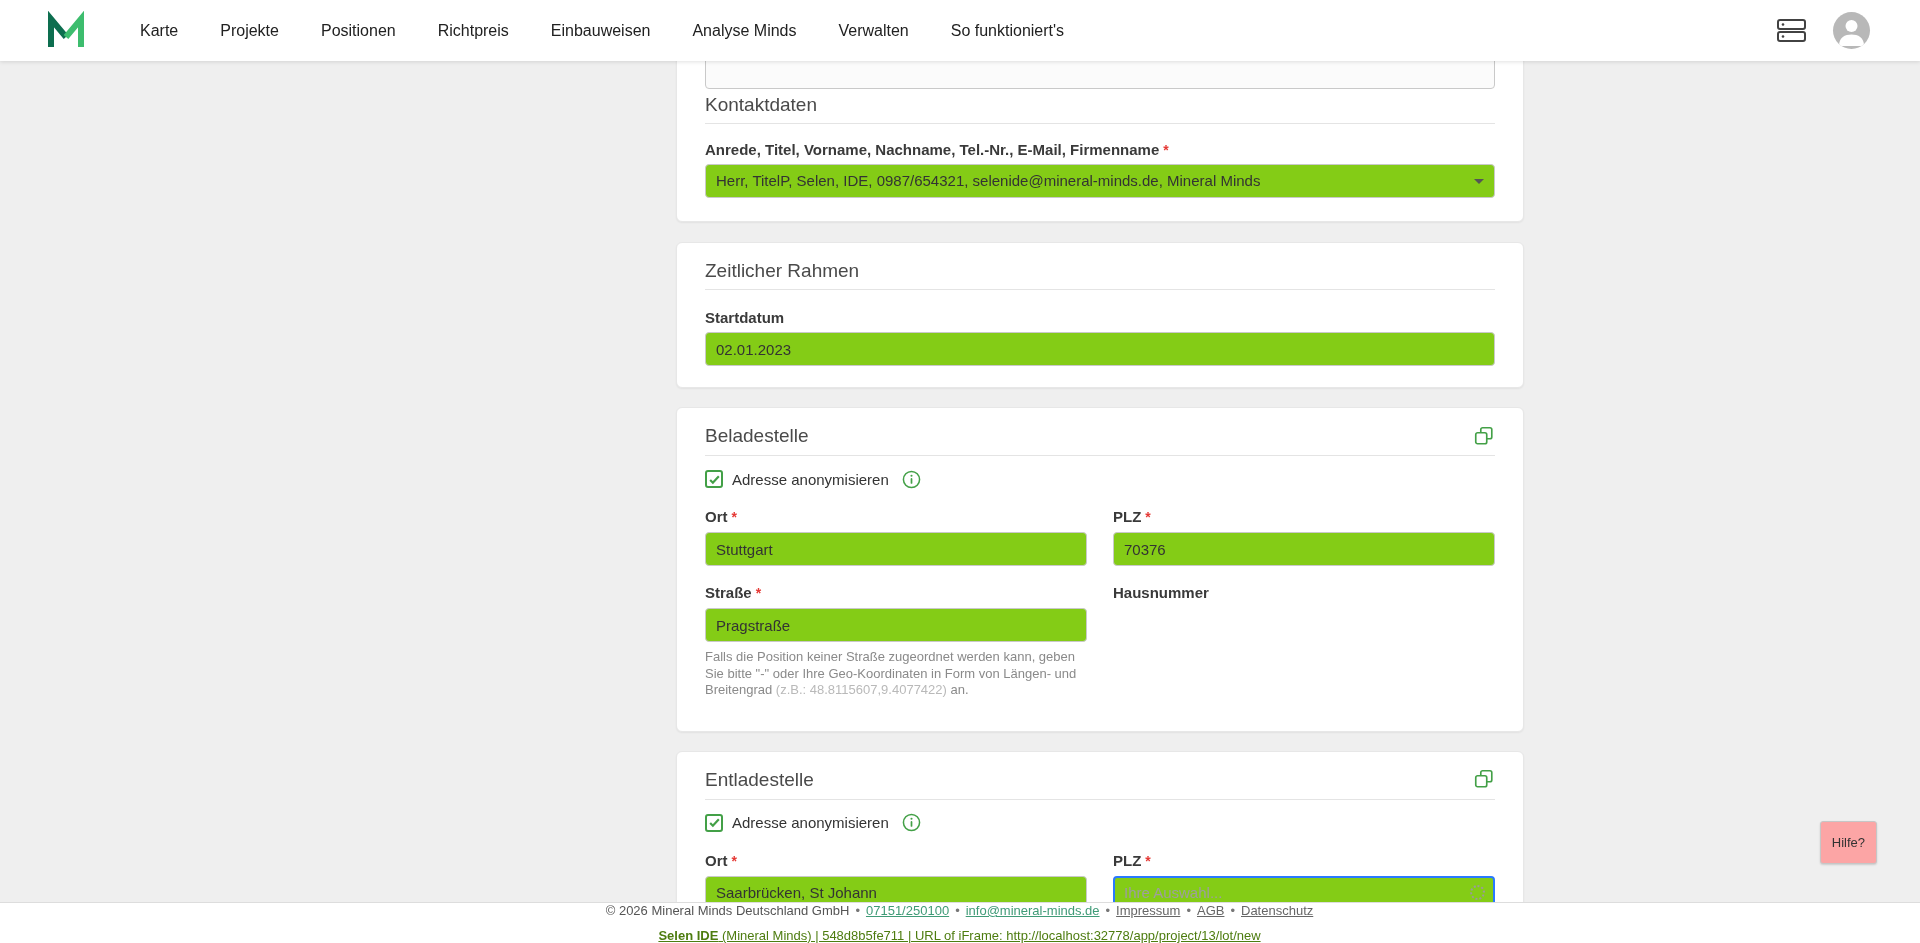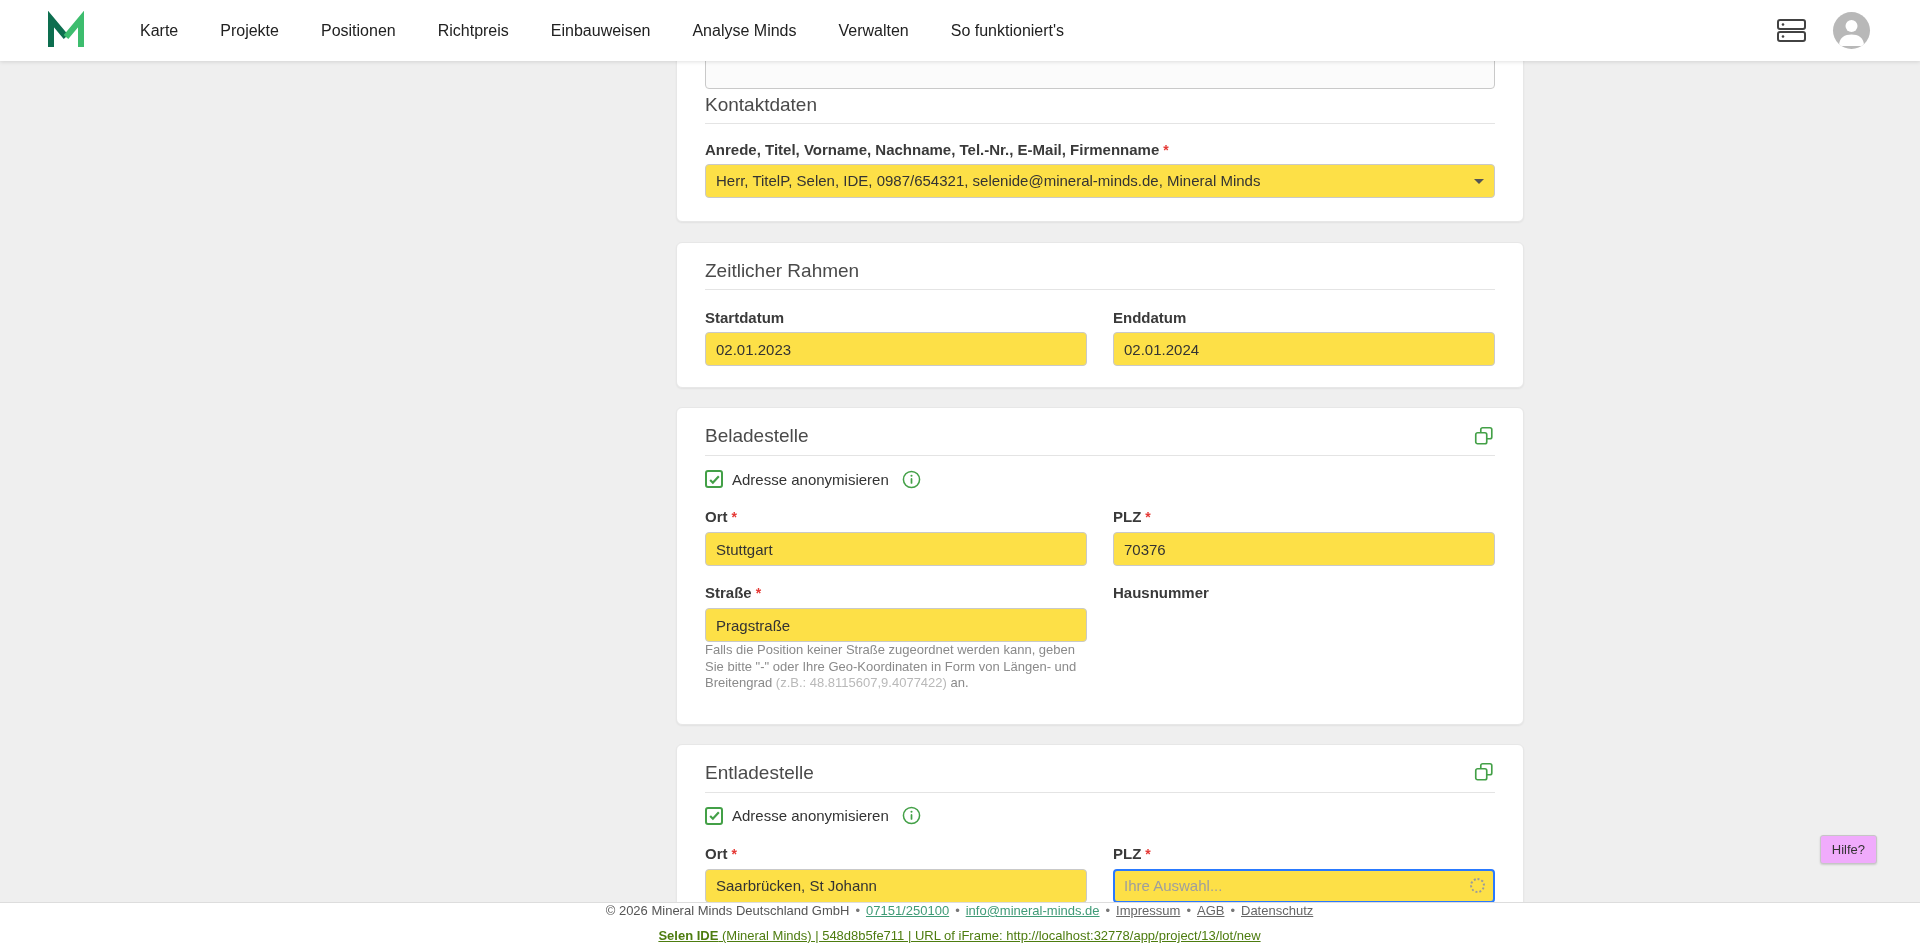--- a/index.html
+++ b/index.html
@@ -46,21 +46,21 @@
   .card-heading-row { display: flex; align-items: center; justify-content: space-between; }
   .card-title { font-size: 19px; font-weight: 400; color: #4a4a4a; line-height: 23px; }
   .divider { height: 1px; background: #e4e4e4; margin-top: 7px; }
   .card-3 .divider, .card-4 .divider { margin-top: 8px; }
 
   .field-label { display: block; font-size: 15px; line-height: 15px; font-weight: 700; color: #3a3a3a; }
   .req { color: #e53935; font-weight: 700; margin-left: 4px; font-size: 14px; }
 
   .text-input, .select-box {
     width: 100%; height: 34px; border: 1px solid #c9c9c9; border-radius: 4px;
-    background: #fde047; padding: 0 10px; font-size: 15px; color: #333;
+    background: #84cc16; padding: 0 10px; font-size: 15px; color: #333;
     font-family: "Liberation Sans", sans-serif; outline: none; display: block;
   }
   .cut-input { height: 36px; background: #fbfbfb; border: 1px solid #c9c9c9; border-radius: 4px; }
 
   .label-block { margin-top: 18px; }
   .select-wrap { position: relative; margin-top: 6px; }
   .select-box { line-height: 32px; cursor: pointer; overflow: hidden; white-space: nowrap; }
   .caret {
     position: absolute; right: 11px; top: 15px; width: 0; height: 0;
     border-left: 5px solid transparent; border-right: 5px solid transparent;
@@ -76,39 +76,39 @@
   
   .check-row { display: flex; align-items: center; margin-top: 13px; gap: 9px; height: 20px; }
   .checkbox {
     width: 18px; height: 18px; border: 2px solid #43a047; border-radius: 3px;
     background: #fff; display: flex; align-items: center; justify-content: center; cursor: pointer;
   }
   .check-label { font-size: 15px; color: #333; }
   .info-icon { display: block; margin-left: 4px; cursor: pointer; }
 
   .helper {
-    font-size: 13px; line-height: 16.5px; color: #8a8a8a; width: 100%;
+    margin-top: 7px; font-size: 13px; line-height: 16.5px; color: #8a8a8a; width: 100%;
   }
   .helper .example { color: #b9b9b9; }
 
   .input-wrap { position: relative; }
   .text-input.focused { border: 2px solid #2979ff; padding: 0 9px; }
   .text-input::placeholder { color: #9e9e9e; }
   .spinner {
     position: absolute; right: 10px; top: 9px; width: 15px; height: 15px;
     border: 2px dotted #9a9a9a; border-radius: 50%;
     animation: spin 1.2s linear infinite;
   }
   @keyframes spin { to { transform: rotate(360deg); } }
 
   
   .help-btn {
     position: fixed; right: 43px; bottom: 79px; z-index: 95;
-    background: #f0abfc; border: 1px solid #c6c6c6; border-radius: 3px;
-    padding: 6px 11px; font-size: 13px; color: #333; cursor: pointer;
+    background: #fca5a5; border: 1px solid #c6c6c6; border-radius: 3px;
+    padding: 13px 11px; font-size: 13px; color: #333; cursor: pointer;
     font-family: "Liberation Sans", sans-serif;
     box-shadow: 0 1px 2px rgba(0,0,0,.15);
   }
 
   
   .footer {
     position: fixed; left: 0; bottom: 0; width: 1920px; height: 41px;
     background: #fff; border-top: 1px solid #ddd; z-index: 90;
     display: flex; align-items: center; justify-content: space-between;
     padding: 0 34px 0 33px; font-size: 13px; flex-direction: column;
@@ -173,24 +173,20 @@
   </section>
 
   <section class="card card-2">
     <h2 class="card-title">Zeitlicher Rahmen</h2>
     <div class="divider"></div>
     <div class="row">
       <div class="col">
         <label class="field-label">Startdatum</label>
         <input class="text-input" type="text" value="02.01.2023" style="">
       </div>
-      <div class="col">
-        <label class="field-label">Enddatum</label>
-        <input class="text-input" type="text" value="02.01.2024" style="">
-      </div>
     </div>
   </section>
 
   <section class="card card-3">
     <div class="card-heading-row">
       <h2 class="card-title">Beladestelle</h2>
       <svg width="22" height="22" viewBox="0 0 24 24">
         <rect x="8.5" y="3" width="12" height="12" rx="2" fill="none" stroke="#43a047" stroke-width="1.8"></rect>
         <rect x="3" y="8.5" width="12" height="12" rx="2" fill="#ffffff" stroke="#43a047" stroke-width="1.8"></rect>
       </svg>

